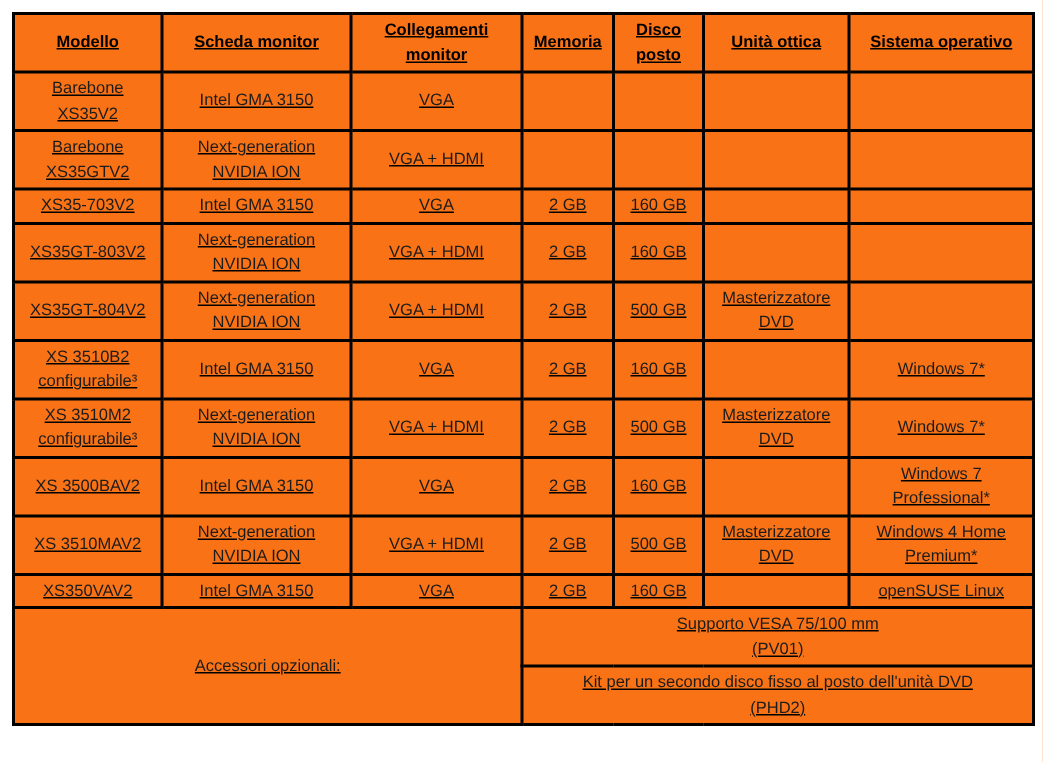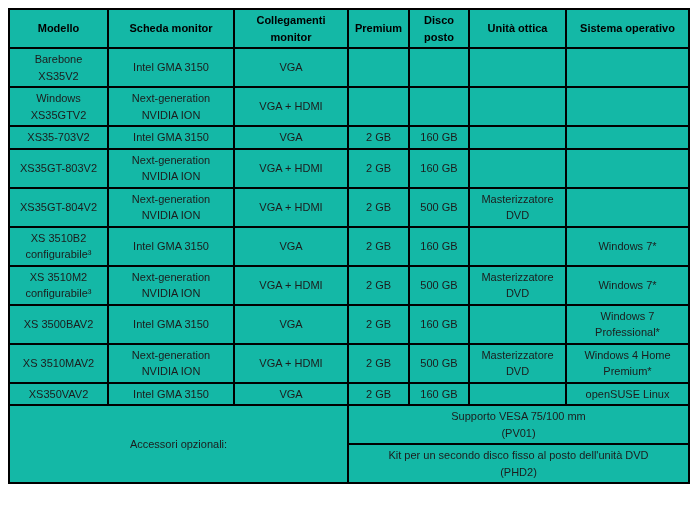--- a/index.html
+++ b/index.html
@@ -15,21 +15,22 @@
     background: #ffffff;
     overflow: hidden;
   }
   table.spec-table {
     position: absolute;
     left: 8px;
     top: 8px;
     width: 680px;
     border-collapse: collapse;
     table-layout: fixed;
-    background: #14b8a6;
+    background: #f97316;
+    text-decoration: underline;
   }
   .spec-table th,
   .spec-table td {
     border: 2px solid #000000;
     text-align: center;
     vertical-align: middle;
     font-size: 11px;
     color: #1c1c1c;
     line-height: 1.5;
     padding: 2px 4px;
@@ -61,38 +62,38 @@
       <col style="width:60px">
       <col style="width:97px">
       <col style="width:123px">
     </colgroup>
 
     <tbody>
         <tr class="r-head">
       <th>Modello</th>
       <th>Scheda monitor</th>
       <th>Collegamenti monitor</th>
-      <th>Premium</th>
+      <th>Memoria</th>
       <th>Disco posto</th>
       <th>Unità ottica</th>
       <th>Sistema operativo</th>
     </tr>
 
     <tr class="r-tall">
       <td class="cell-model">Barebone XS35V2</td>
       <td>Intel GMA 3150</td>
       <td>VGA</td>
       <td></td>
       <td></td>
       <td></td>
       <td class="cell-os"></td>
     </tr>
 
     <tr class="r-tall">
-      <td class="cell-model">Windows XS35GTV2</td>
+      <td class="cell-model">Barebone XS35GTV2</td>
       <td>Next-generation NVIDIA ION</td>
       <td>VGA + HDMI</td>
       <td></td>
       <td></td>
       <td></td>
       <td class="cell-os"></td>
     </tr>
 
     <tr class="r-short">
       <td class="cell-model">XS35-703V2</td>

